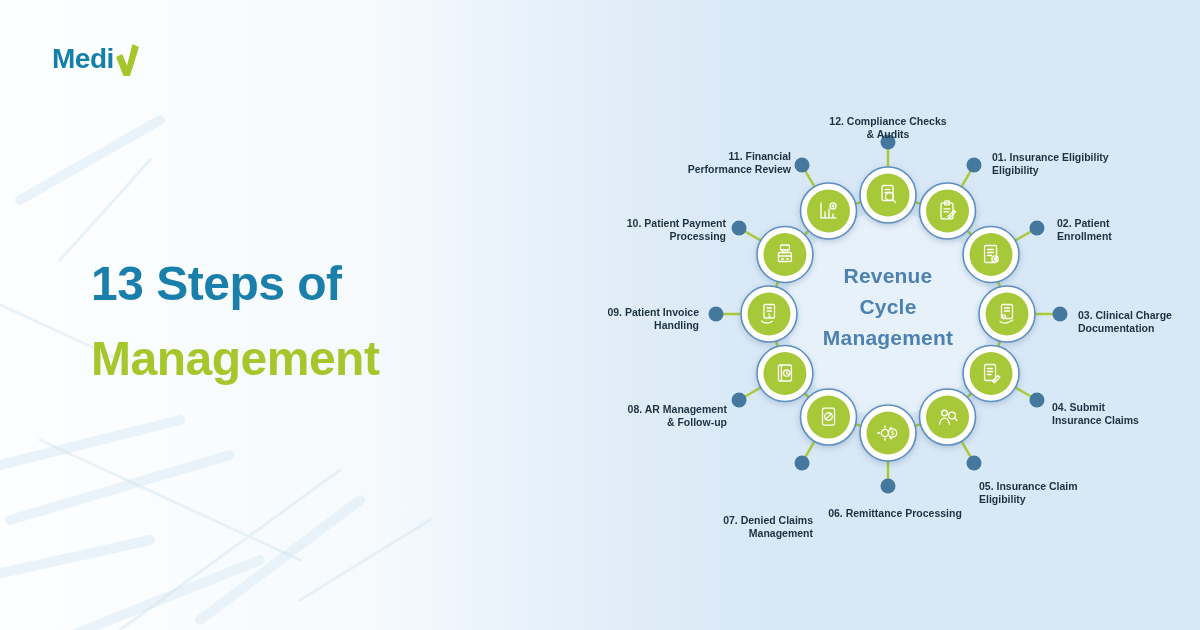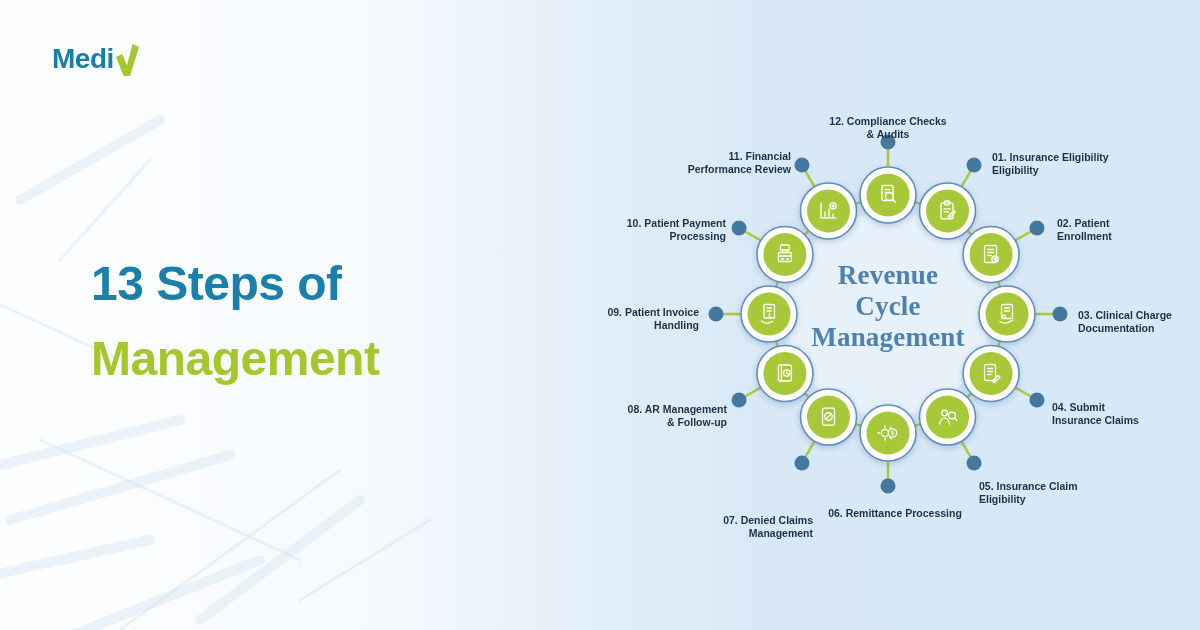--- a/index.html
+++ b/index.html
@@ -19,21 +19,21 @@
   .title{position:absolute;left:50px;top:246px;margin-left:41px;}
   .title div{font-size:48px;font-weight:800;letter-spacing:-.5px;line-height:75px;white-space:nowrap;}
   .title .t1{color:#1a80ab;}
   .title .t2,.title .t3{color:#a5c72c;}
   
   .diagram{position:absolute;left:560px;top:70px;width:640px;height:540px;}
   #diagram-svg{position:absolute;left:0;top:0;}
   .node{filter:drop-shadow(0 2px 3px rgba(60,100,140,.28));}
   .center-label{
     position:absolute;left:198px;top:190px;width:260px;text-align:center;
-    color:#4d81af;font-size:27px;font-weight:600;line-height:31px;letter-spacing:.2px;font-family:Liberation Serif, serif;
+    color:#4d81af;font-size:21px;font-weight:600;line-height:31px;letter-spacing:.2px;
   }
   .step-label{position:absolute;color:#1d3240;font-size:10.5px;font-weight:700;line-height:13px;}
   .step-label span{display:block;}
 </style>
 </head>
 <body>
 <div class="canvas">
 
   <svg class="texture" width="1200" height="630">
     <g stroke="#dcebf5" stroke-width="10" opacity="0.55" stroke-linecap="round">

